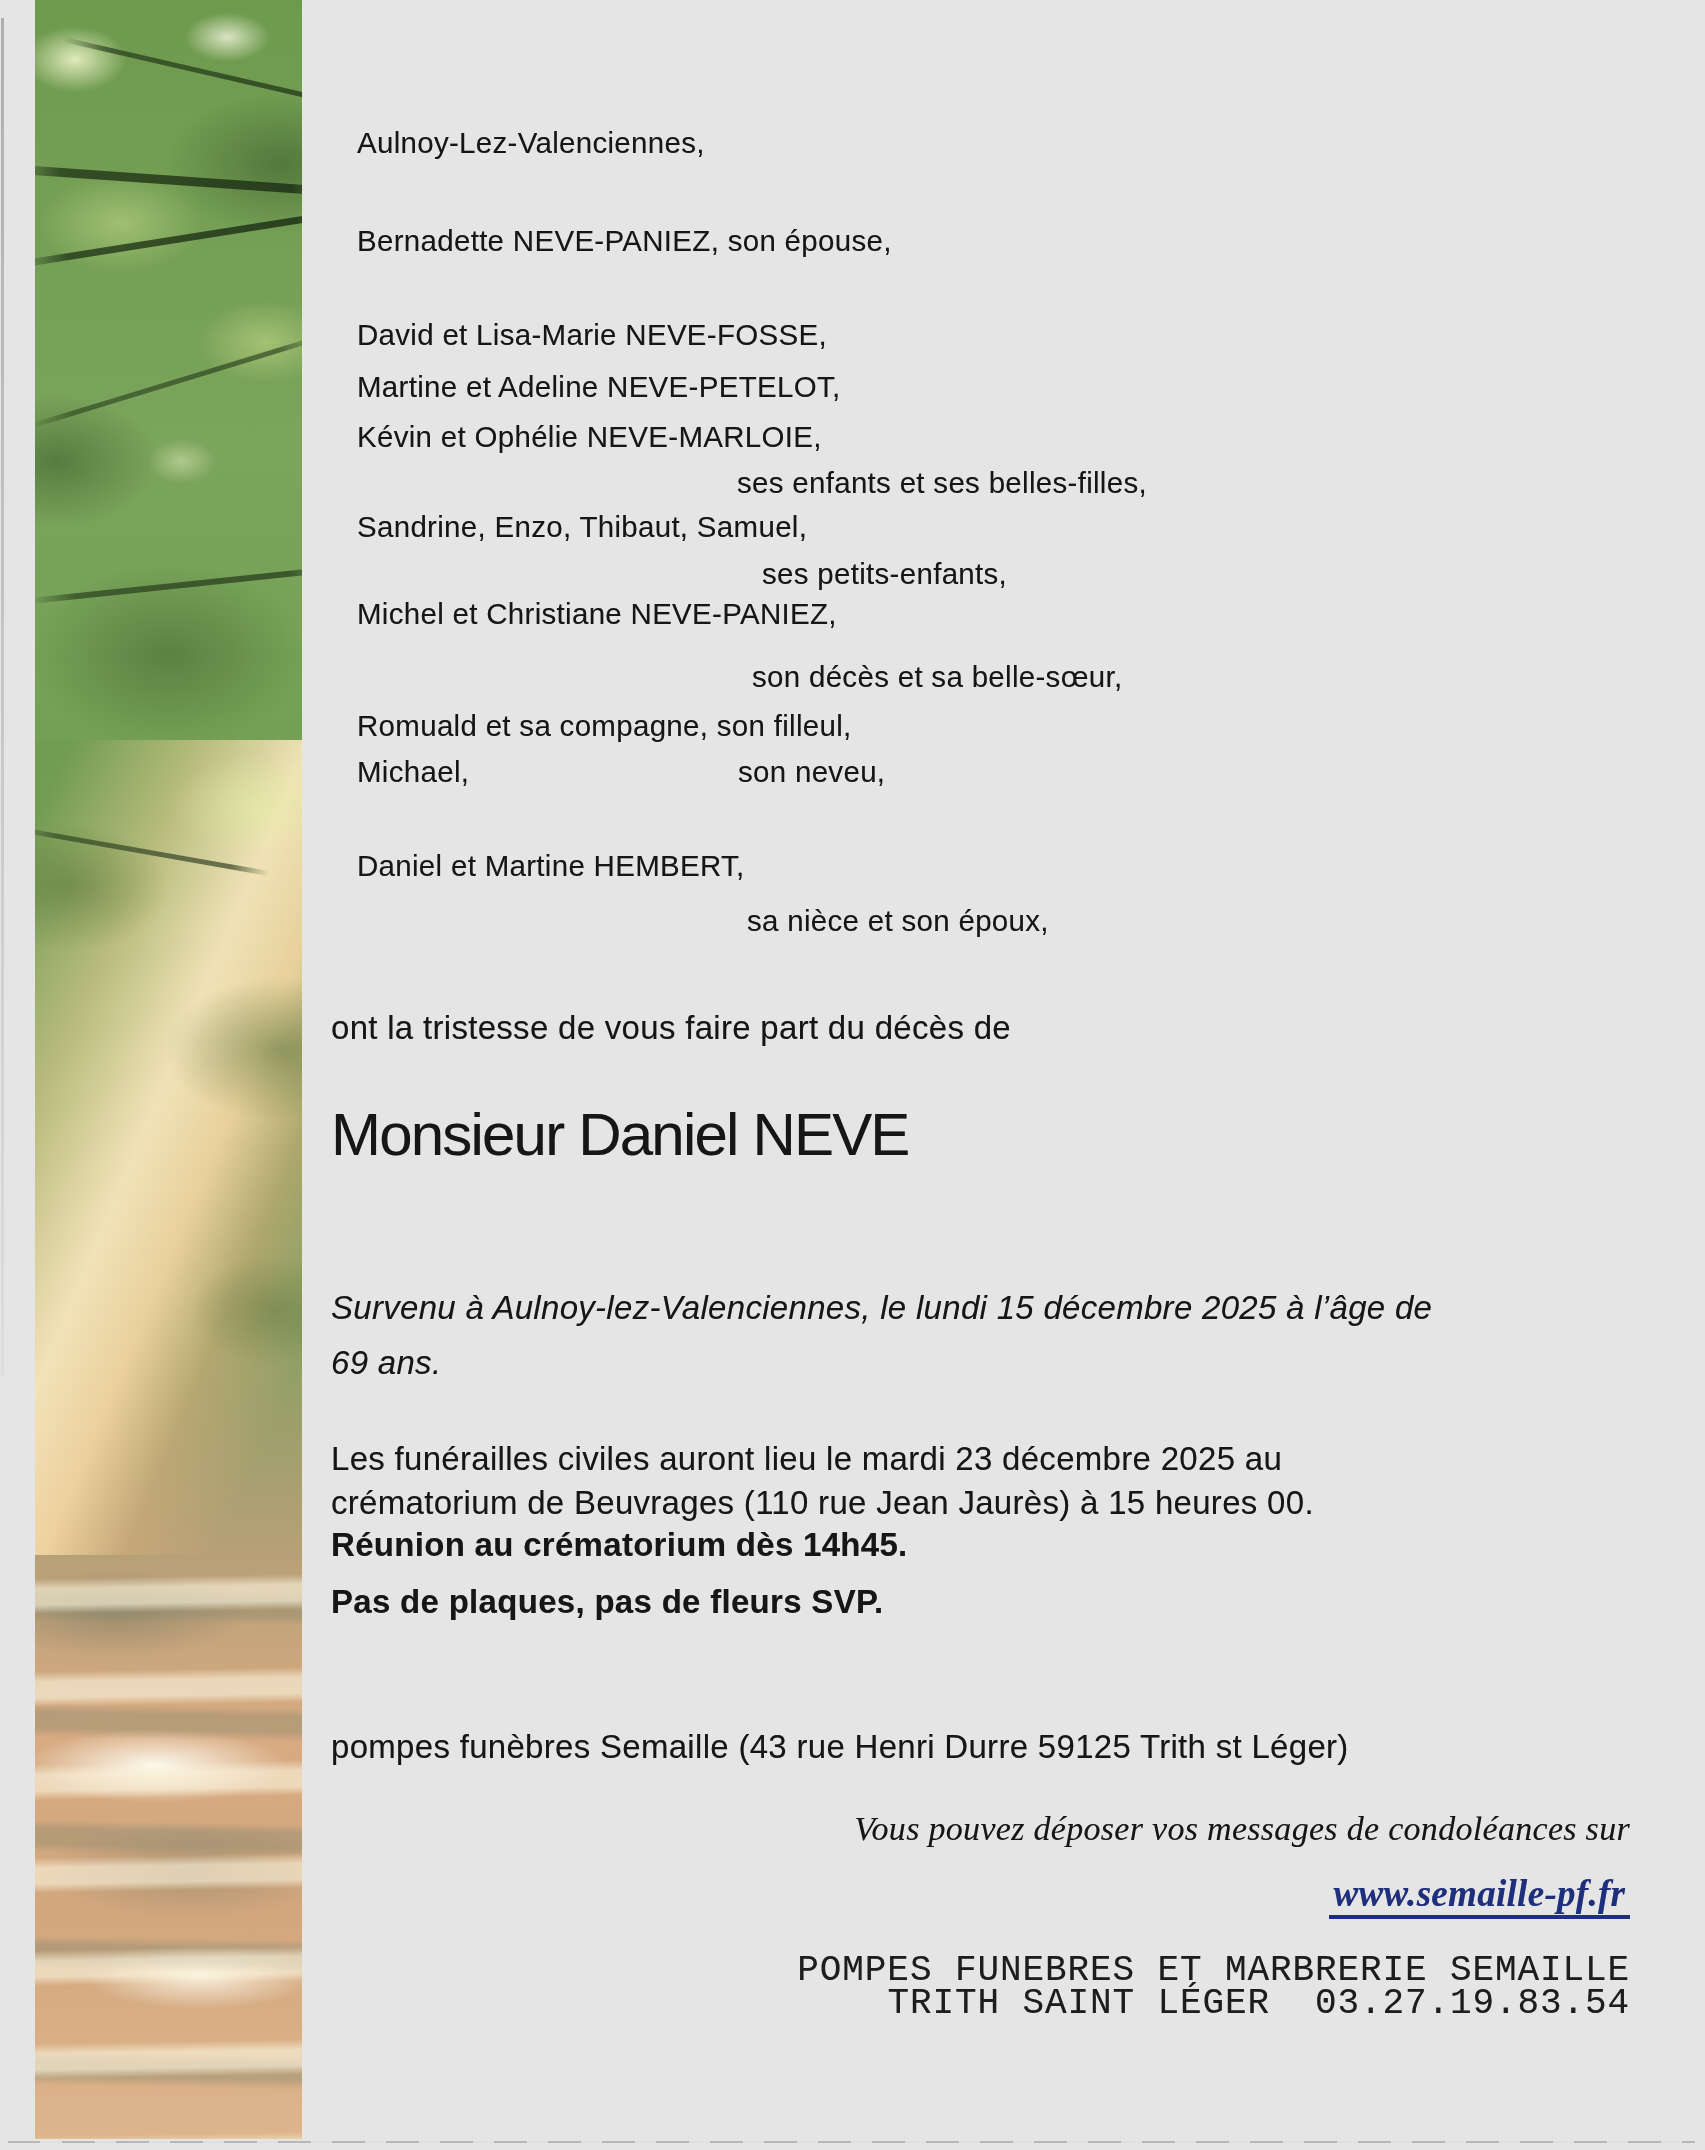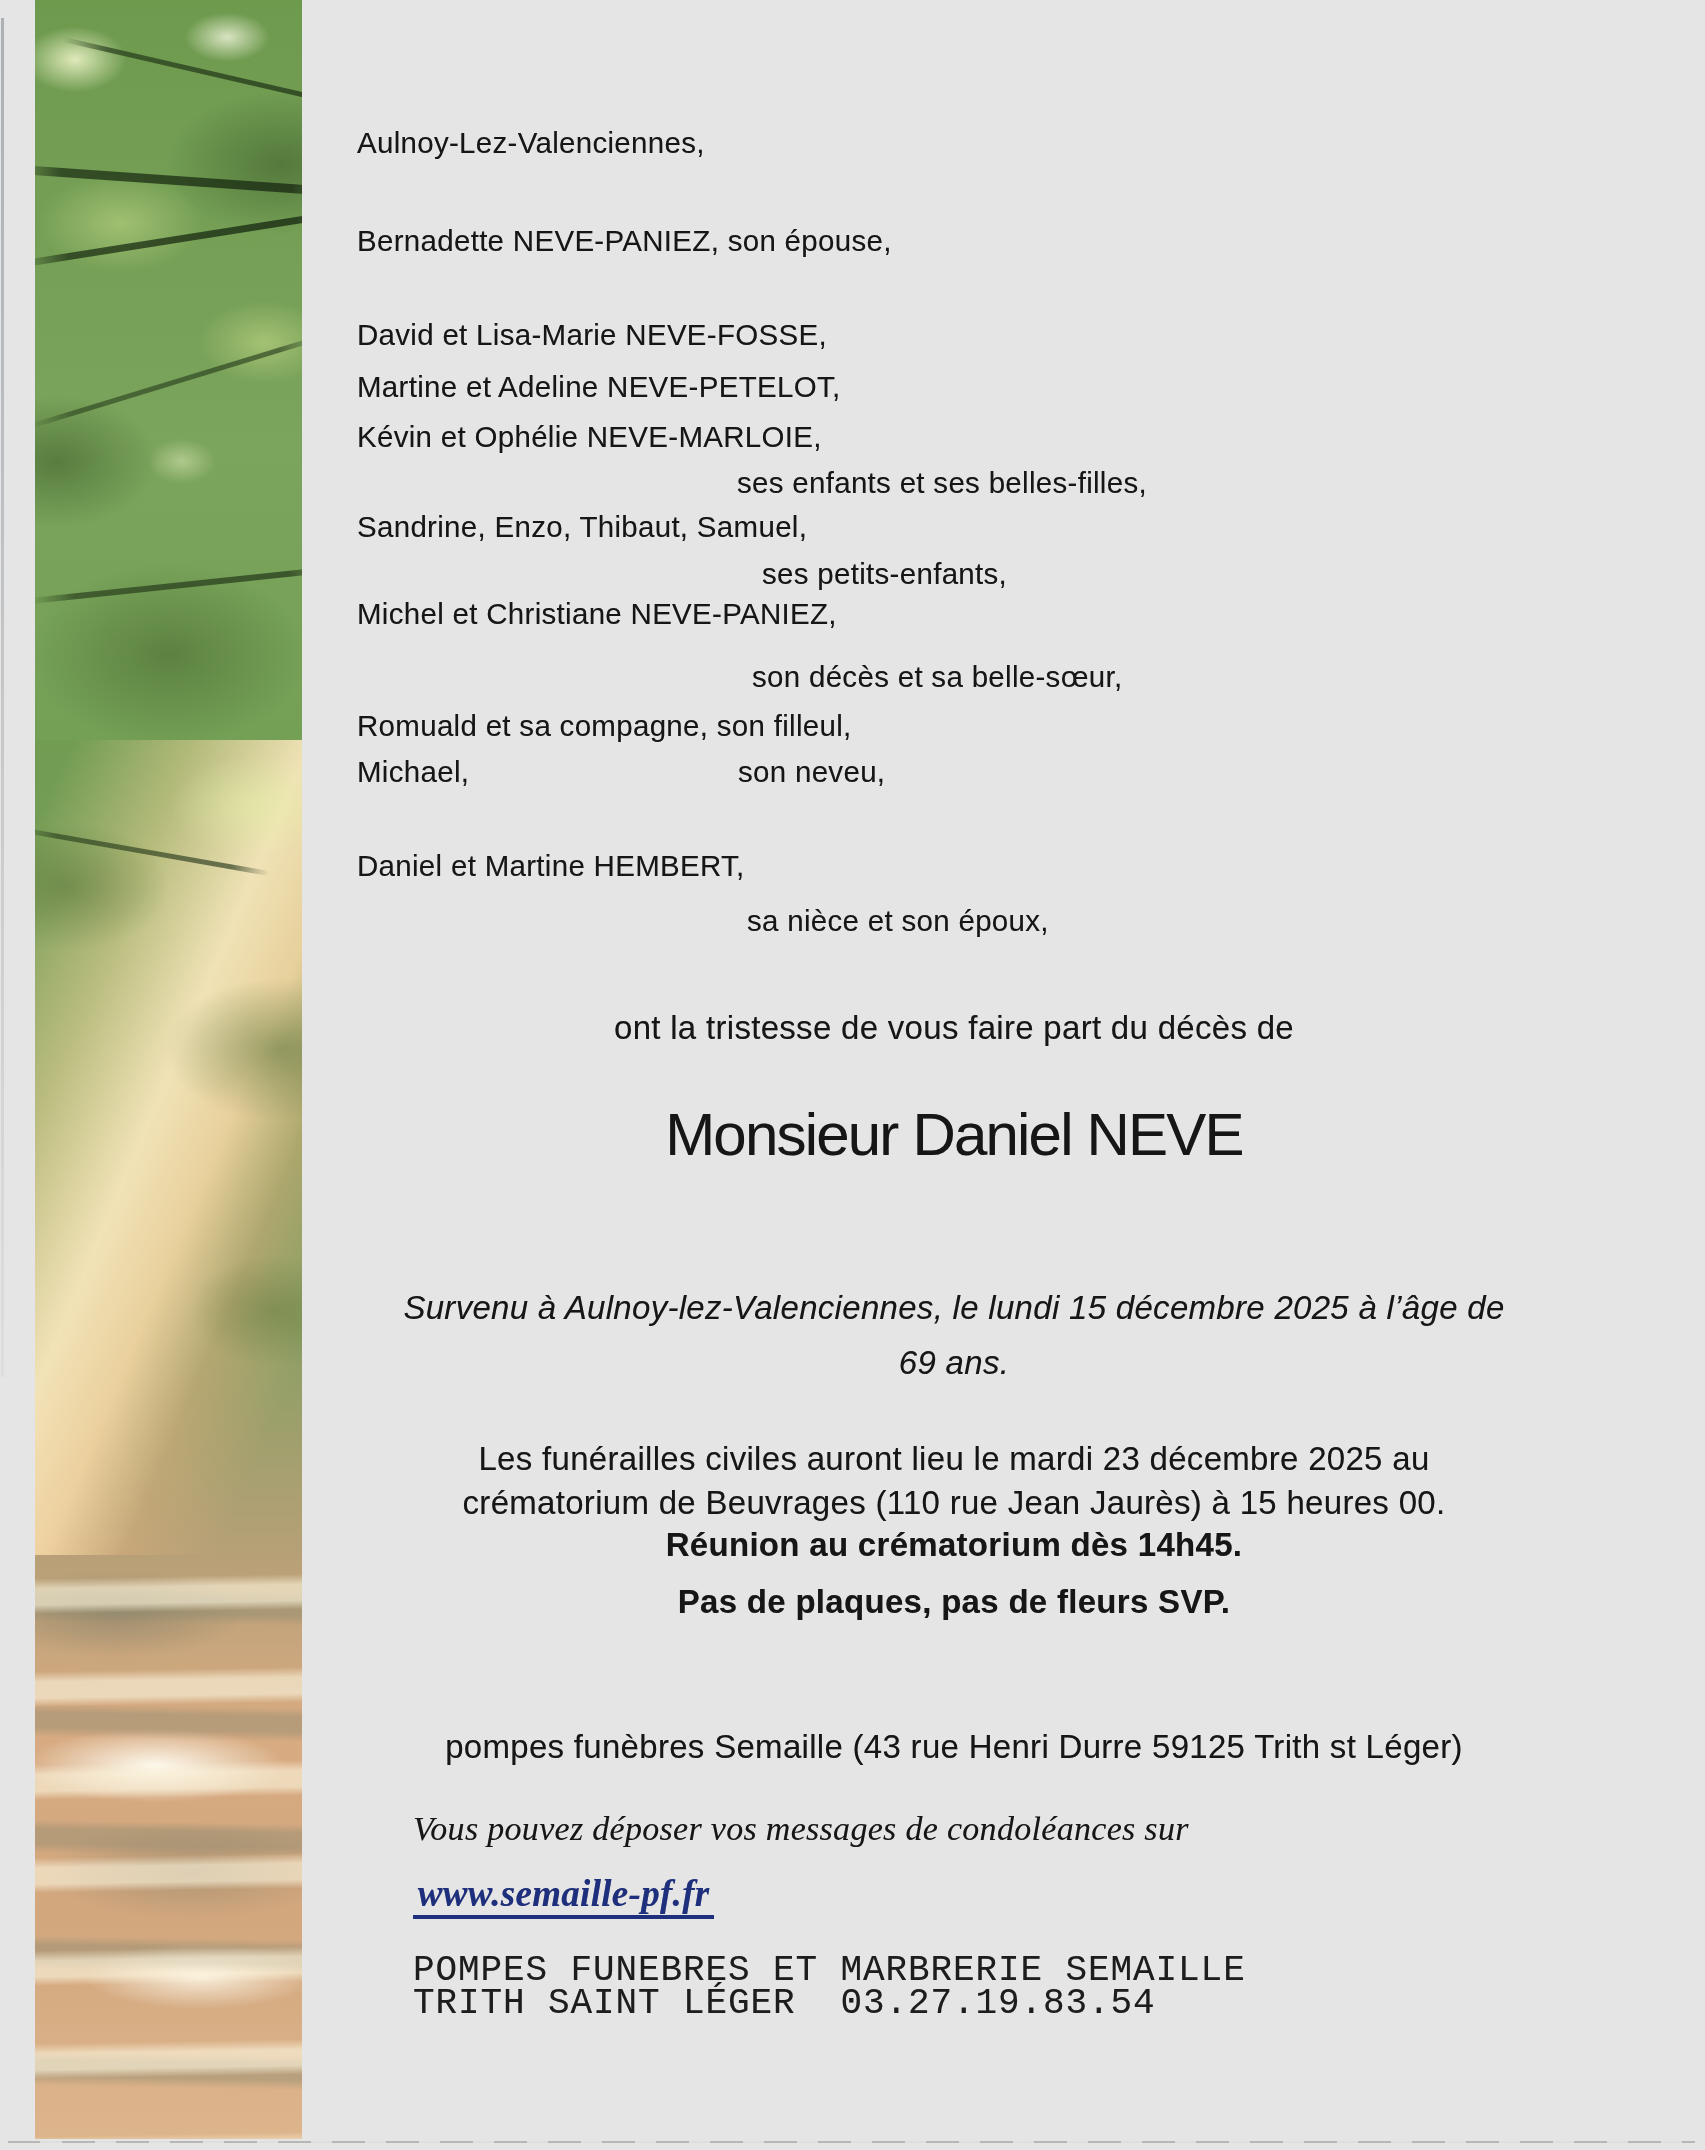--- a/index.html
+++ b/index.html
@@ -66,22 +66,22 @@
     background:repeating-linear-gradient(90deg,rgba(88,88,90,.6) 0 32.5px,rgba(88,88,90,.08) 32.5px 54px);}
 
   
   .ln{
     position:absolute;white-space:nowrap;color:#161616;
     font-size:29.5px;line-height:1;letter-spacing:0.3px;
     text-shadow:0 0 0.6px rgba(20,20,20,.35);
   }
   .left{left:357px;}
   .big{font-size:33px;}
-  .ctr{left:331px;width:1246px;text-align:center;}
-  .ctr2{left:413px;width:1217px;text-align:left;}
+  .ctr{left:331px;width:1246px;text-align:left;}
+  .ctr2{left:413px;width:1217px;text-align:right;}
   .it{font-style:italic;}
   .bold{font-weight:700;}
   .serif{font-family:"Liberation Serif",serif;}
   .title-line{font-size:60px;font-weight:400;letter-spacing:-1.8px;}
   .footer-line{font-family:Liberation Mono, monospace;font-size:36px;letter-spacing:0.9px;white-space:pre;color:#1d1d1d;}
   .site{
     color:#1e2f7e;font-family:"Liberation Serif",serif;font-style:italic;font-weight:600;
     font-size:37px;text-decoration:none;border-bottom:4.1px solid #1e2f7e;
     padding:0 4.7px 3px;display:inline-block;cursor:pointer;margin-top:8px;
   }

